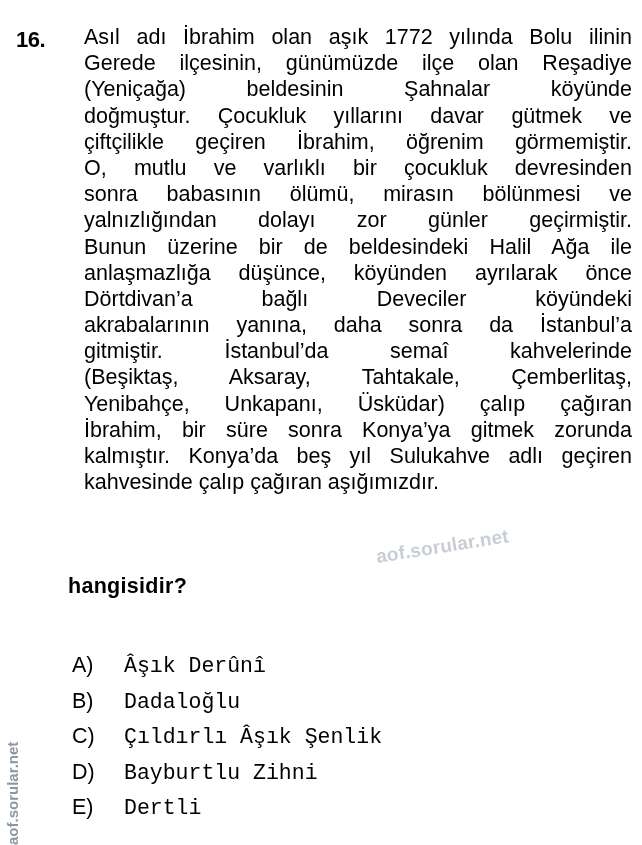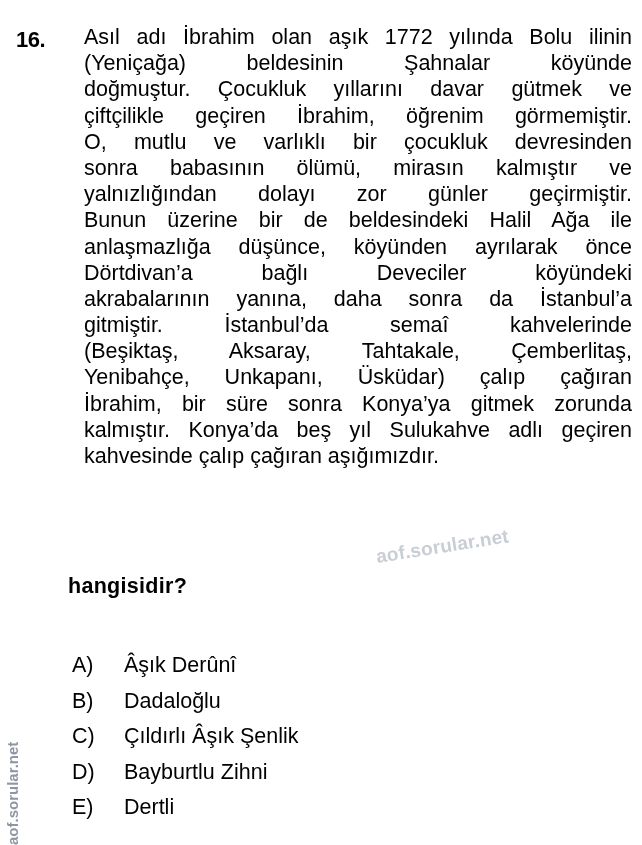--- a/index.html
+++ b/index.html
@@ -82,20 +82,21 @@
       font-size: 21.5px;
       line-height: 26px;
       cursor: pointer;
     }
     .option .opt-letter {
       width: 52px;
       display: inline-block;
     }
     .option .opt-text {
       display: inline-block;
+      font-family: Liberation Mono, monospace;
     }
     .watermark-center {
       position: absolute;
       left: 378px;
       top: 546px;
       font-size: 19px;
       font-weight: bold;
       color: #c9ced6;
       transform: rotate(-9deg);
       transform-origin: left bottom;
@@ -117,25 +118,26 @@
     }
   </style>
 </head>
 <body>
 
 <div class="question">
   <div class="q-number">16.</div>
 
   <div class="passage">
     <span class="line">Asıl adı İbrahim olan aşık 1772 yılında Bolu ilinin</span>
+    <span class="line">Gerede ilçesinin, günümüzde ilçe olan Reşadiye</span>
     <span class="line">(Yeniçağa) beldesinin Şahnalar köyünde</span>
     <span class="line">doğmuştur. Çocukluk yıllarını davar gütmek ve</span>
     <span class="line">çiftçilikle geçiren İbrahim, öğrenim görmemiştir.</span>
     <span class="line">O, mutlu ve varlıklı bir çocukluk devresinden</span>
-    <span class="line">sonra babasının ölümü, mirasın kalmıştır ve</span>
+    <span class="line">sonra babasının ölümü, mirasın bölünmesi ve</span>
     <span class="line">yalnızlığından dolayı zor günler geçirmiştir.</span>
     <span class="line">Bunun üzerine bir de beldesindeki Halil Ağa ile</span>
     <span class="line">anlaşmazlığa düşünce, köyünden ayrılarak önce</span>
     <span class="line">Dörtdivan’a bağlı Deveciler köyündeki</span>
     <span class="line">akrabalarının yanına, daha sonra da İstanbul’a</span>
     <span class="line">gitmiştir. İstanbul’da semaî kahvelerinde</span>
     <span class="line">(Beşiktaş, Aksaray, Tahtakale, Çemberlitaş,</span>
     <span class="line">Yenibahçe, Unkapanı, Üsküdar) çalıp çağıran</span>
     <span class="line">İbrahim, bir süre sonra Konya’ya gitmek zorunda</span>
     <span class="line">kalmıştır. Konya’da beş yıl Sulukahve adlı geçiren</span>

